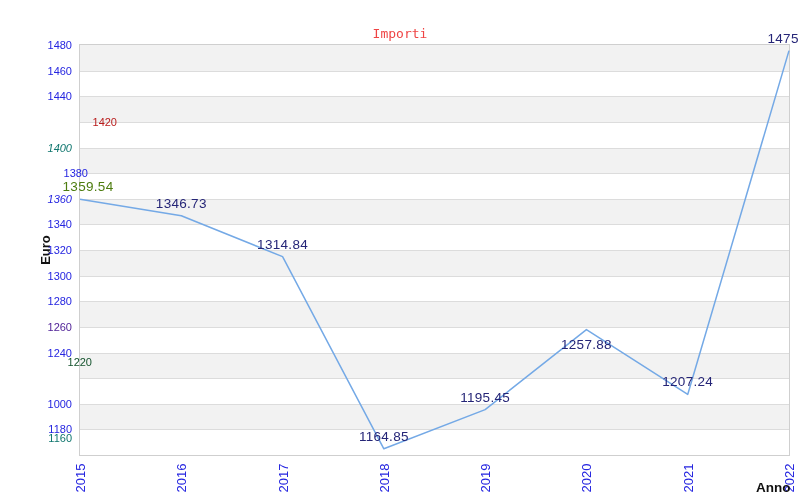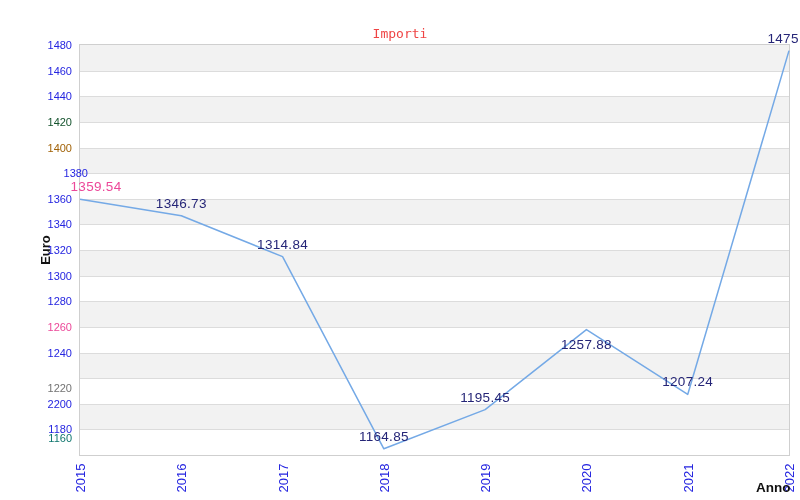--- a/index.html
+++ b/index.html
@@ -126,46 +126,46 @@
       <div class="gridline" style="top: 230.625px; background: rgb(220, 220, 220);"></div>
       <div class="gridline" style="top: 256.25px; background: rgb(220, 220, 220);"></div>
       <div class="gridline" style="top: 281.875px; background: rgb(220, 220, 220);"></div>
       <div class="gridline" style="top: 307.5px; background: rgb(220, 220, 220);"></div>
       <div class="gridline" style="top: 333.125px; background: rgb(220, 220, 220);"></div>
       <div class="gridline" style="top: 358.75px; background: rgb(220, 220, 220);"></div>
       <div class="gridline" style="top: 384.375px; background: rgb(220, 220, 220);"></div>
       <svg id="line-svg" width="709" height="410" viewBox="0 0 709 410">
         <polyline points="0.00,154.34 101.29,170.75 202.57,211.61 303.86,403.79 405.14,364.58 506.43,284.59 607.71,349.47 709.00,5.64" fill="none" stroke="#74a9e6" stroke-width="1.5" stroke-linejoin="round"></polyline>
       </svg>
-  <div class="point-label" style="left: 16px; top: 134.339px; color: #ec4899;">1359.54</div>
+  <div class="point-label" style="left: 8px; top: 134.339px; color: #4d7c0f;">1359.54</div>
       <div class="point-label" style="left: 101.286px; top: 150.752px; color: rgb(37, 37, 119);">1346.73</div>
       <div class="point-label" style="left: 202.571px; top: 191.611px; color: rgb(37, 37, 119);">1314.84</div>
       <div class="point-label" style="left: 303.857px; top: 383.786px; color: rgb(37, 37, 119); text-align: center;">1164.85</div>
       <div class="point-label" style="left: 405.143px; top: 344.58px; color: rgb(37, 37, 119);">1195.45</div>
       <div class="point-label" style="left: 506.429px; top: 264.591px; color: rgb(37, 37, 119); margin-top: 27px;">1257.88</div>
       <div class="point-label" style="left: 607.714px; top: 329.474px; color: rgb(37, 37, 119);">1207.24</div>
       <div class="point-label" style="left: 709px; top: -14.3625px; color: rgb(37, 37, 119);">1475.6</div>
     </div>
 
   <div id="yticks">
       <div class="ytick" style="top: 37px; color: rgb(37, 37, 224);">1480</div>
       <div class="ytick" style="top: 62.625px; color: rgb(37, 37, 224);">1460</div>
       <div class="ytick" style="top: 88.25px; color: rgb(37, 37, 224);">1440</div>
-      <div class="ytick" style="top: 113.875px; color: #14532d;">1420</div>
-      <div class="ytick" style="top: 139.5px; color: #a16207;">1400</div>
+      <div class="ytick" style="top: 113.875px; color: #b91c1c; padding-left: 45px;">1420</div>
+      <div class="ytick" style="top: 139.5px; color: #0f766e; font-style: italic;">1400</div>
       <div class="ytick" style="top: 165.125px; color: rgb(37, 37, 224); margin-left: 16px;">1380</div>
-      <div class="ytick" style="top: 190.75px; color: rgb(37, 37, 224);">1360</div>
+      <div class="ytick" style="top: 190.75px; color: rgb(37, 37, 224); font-style: italic;">1360</div>
       <div class="ytick" style="top: 216.375px; color: rgb(37, 37, 224);">1340</div>
       <div class="ytick" style="top: 242px; color: rgb(37, 37, 224);">1320</div>
       <div class="ytick" style="top: 267.625px; color: rgb(37, 37, 224);">1300</div>
       <div class="ytick" style="top: 293.25px; color: rgb(37, 37, 224);">1280</div>
-      <div class="ytick" style="top: 318.875px; color: #ec4899;">1260</div>
+      <div class="ytick" style="top: 318.875px; color: #4c1d95;">1260</div>
       <div class="ytick" style="top: 344.5px; color: rgb(37, 37, 224);">1240</div>
-      <div class="ytick" style="top: 380px; color: #737373;">1220</div>
-      <div class="ytick" style="top: 395.75px; color: rgb(37, 37, 224);">2200</div>
+      <div class="ytick" style="top: 354px; color: #14532d; padding-left: 20px;">1220</div>
+      <div class="ytick" style="top: 395.75px; color: rgb(37, 37, 224);">1000</div>
       <div class="ytick" style="top: 421.375px; color: rgb(37, 37, 224);">1180</div>
       <div class="ytick" style="top: 430px; color: #0f766e;">1160</div>
     </div>
   <div id="xticks">
       <div class="xtick" style="left: 64px; top: 462px; color: rgb(37, 37, 224);">2015</div>
       <div class="xtick" style="left: 165.286px; top: 462px; color: rgb(37, 37, 224);">2016</div>
       <div class="xtick" style="left: 266.571px; top: 462px; color: rgb(37, 37, 224);">2017</div>
       <div class="xtick" style="left: 367.857px; top: 462px; color: rgb(37, 37, 224);">2018</div>
       <div class="xtick" style="left: 469.143px; top: 462px; color: rgb(37, 37, 224);">2019</div>
       <div class="xtick" style="left: 570.429px; top: 462px; color: rgb(37, 37, 224);">2020</div>

